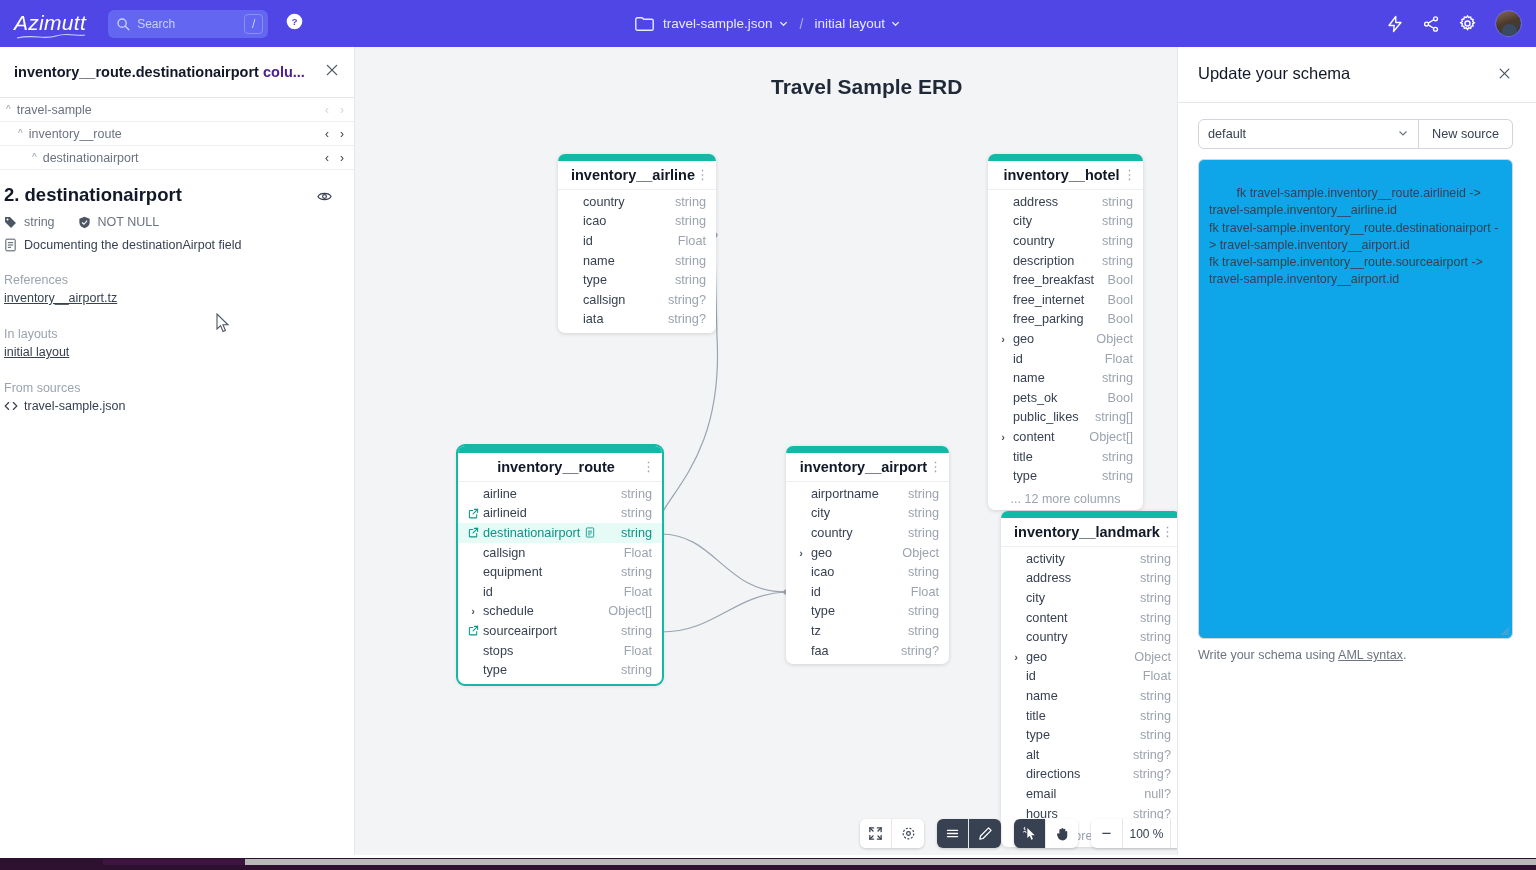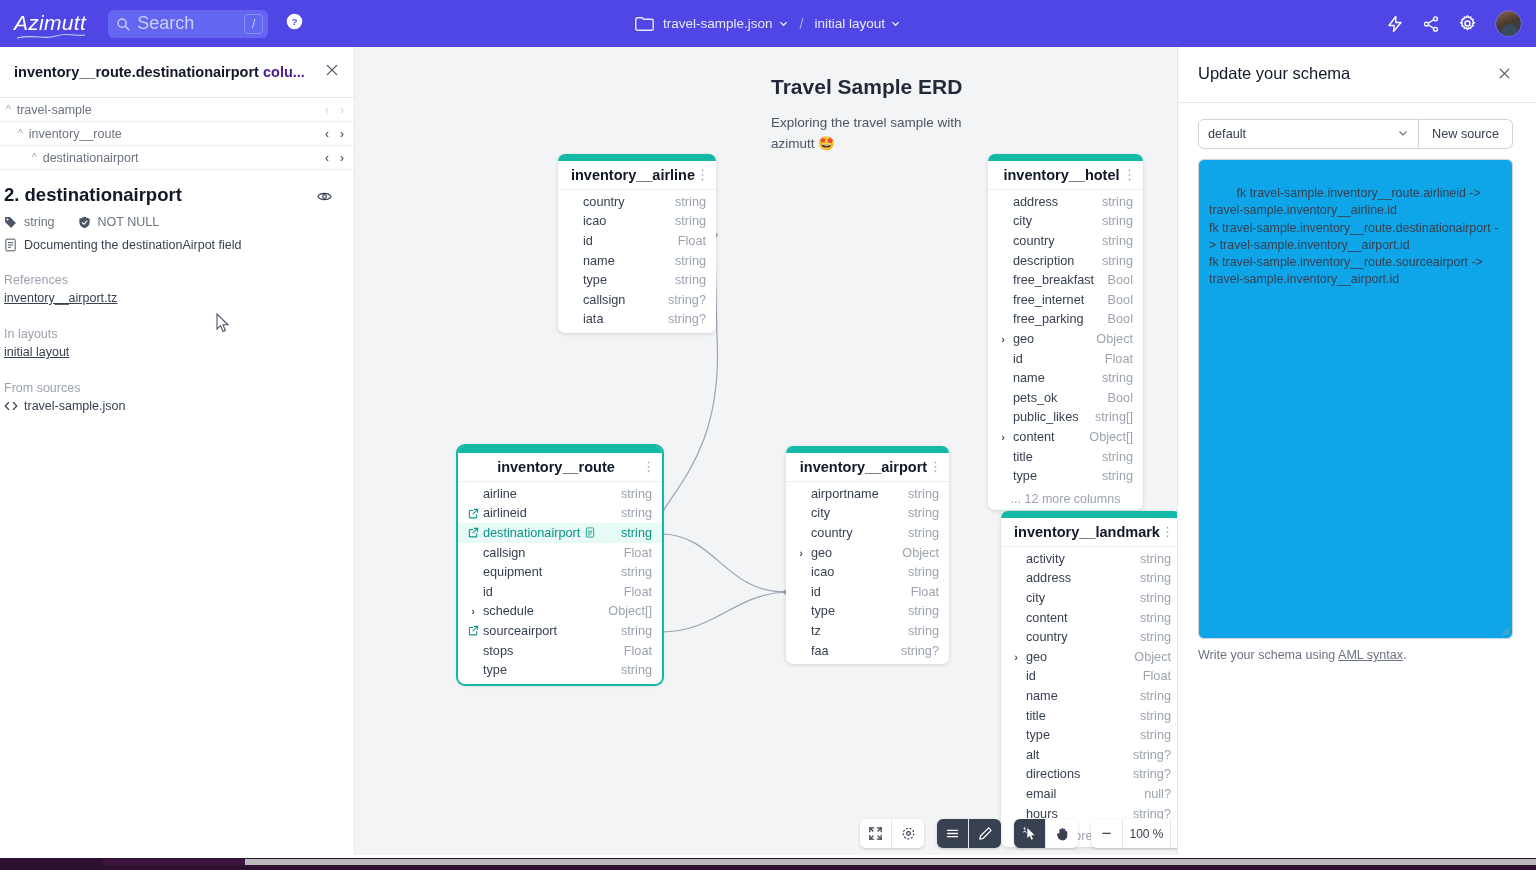--- a/index.html
+++ b/index.html
@@ -42,21 +42,21 @@
     margin-left: 22px;
     width: 160px; height: 28px;
     background: #6366f1;
     border-radius: 6px;
     display: flex; align-items: center;
     padding: 0 6px;
     position: relative;
   }
   .search-box .mag { margin-left: 2px; }
   .search-text {
-    color: #c7d0fb; font-size: 18px; margin-left: 7px;
+    color: #c7d0fb; font-size: 12px; margin-left: 7px;
   }
   .slash-key {
     position: absolute; right: 5px; top: 4px;
     width: 19px; height: 20px;
     border: 1px solid #8b8ef5; border-radius: 4px;
     color: #c7d0fb; font-size: 12px;
     display: flex; align-items: center; justify-content: center;
   }
   .help-icon { margin-left: 18px; }
   .breadcrumb {
@@ -470,21 +470,20 @@
       </div>
     </div>
 
     <svg class="cursor-arrow" width="14" height="20" viewBox="0 0 14 20">
       <path d="M1 1 L1 16 L4.6 12.6 L7 18.5 L9.4 17.5 L7 11.8 L12 11.8 z" fill="#ffffff" stroke="#4b5563" stroke-width="1.1"></path>
     </svg>
   </div>
 
   <div class="canvas">
     <div class="erd-title">Travel Sample ERD</div>
-    <div class="erd-sub">Exploring the travel sample with azimutt 🤩</div>
 
     <svg class="edges">
 
       <path d="M306 468 C320 440, 368 400, 362 290 C361 250, 360 210, 360 188" stroke="#9aa4b2" stroke-width="1.2" fill="none"></path>
       <circle cx="306" cy="468" r="2.6" fill="#9aa4b2"></circle>
       <circle cx="360" cy="188" r="2.6" fill="#9aa4b2"></circle>
 
       <path d="M306 487 C360 487, 370 545, 430 545" stroke="#9aa4b2" stroke-width="1.2" fill="none"></path>
       <circle cx="306" cy="487" r="2.6" fill="#9aa4b2"></circle>
 

